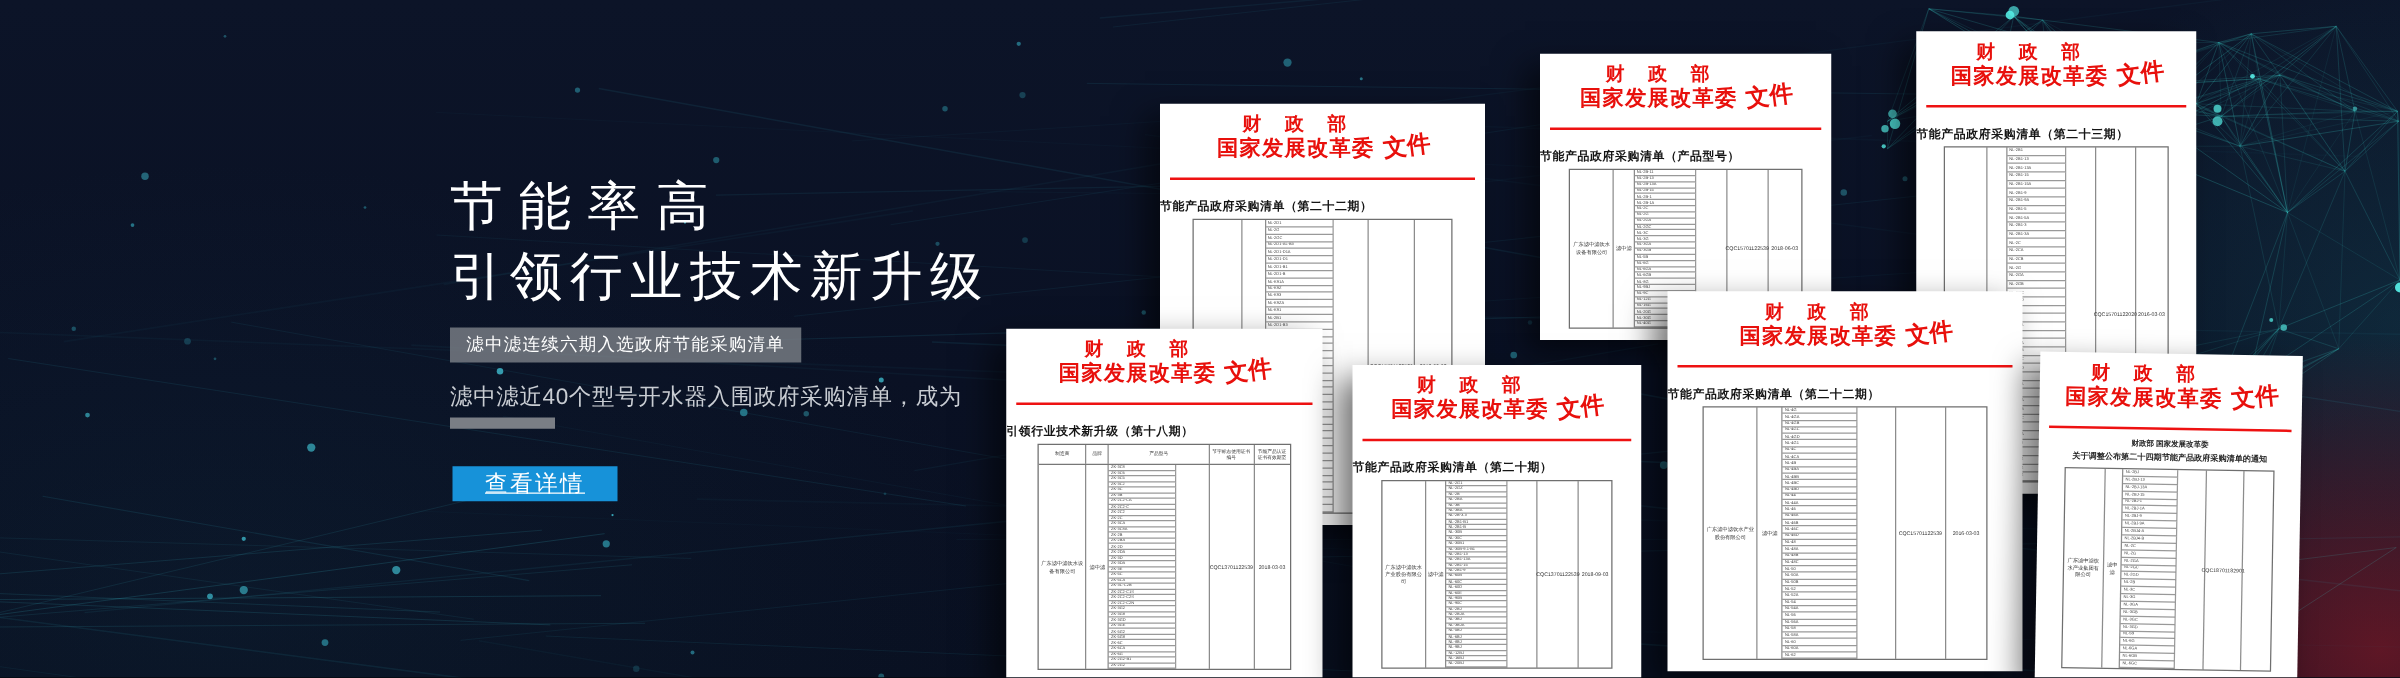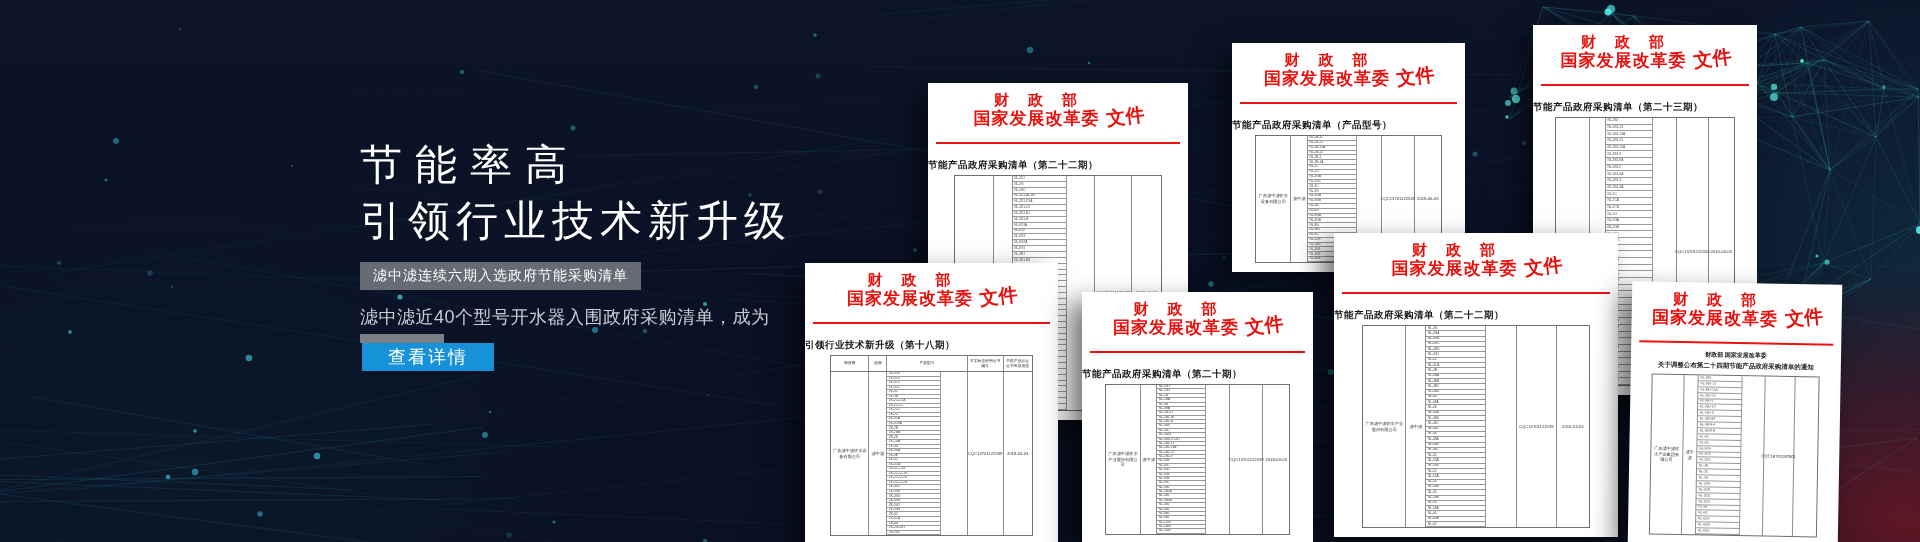--- a/index.html
+++ b/index.html
@@ -14,22 +14,22 @@
 
   
   .hero{position:absolute;left:360px;top:144px;z-index:10;width:460px;}
   .h1,.h2{color:#ffffff;font-size:42px;line-height:1;white-space:nowrap;font-weight:400;}
   .h1{letter-spacing:13px;}
   .h2{letter-spacing:6px;margin-top:14px;}
   .badge{display:inline-block;margin-top:20px;background:rgba(122,127,134,.82);color:#fff;
     font-size:14px;letter-spacing:1px;padding:5px 13px;white-space:nowrap;}
   .hero-body{margin-top:14px;font-size:18px;color:#c9cdd3;line-height:26px;letter-spacing:.5px;}
   .divider{margin-top:4px;width:84px;height:9px;background:#7a7e85;}
-  .btn{margin-left:2px;width:132px;height:28px;background:#1792d9;color:#fff;
-    font-size:18px;letter-spacing:2px;display:flex;align-items:center;justify-content:center;cursor:pointer;}
+  .btn{margin-top:30px;margin-left:2px;width:132px;height:28px;background:#1792d9;color:#fff;
+    font-size:18px;letter-spacing:2px;display:flex;align-items:center;justify-content:center;cursor:pointer;text-decoration:underline;}
 
   
   .doc{position:absolute;background:#ffffff;box-shadow:-12px 10px 24px rgba(0,0,0,.55);overflow:hidden;}
   .dhead{display:flex;justify-content:center;align-items:flex-start;padding-top:9px;}
   .dh-lines{text-align:center;color:#e8100c;font-family:"Liberation Serif",serif;font-weight:bold;}
   .dh1{font-size:15px;letter-spacing:2px;line-height:1.15;white-space:nowrap;}
   .dh2{font-size:17px;letter-spacing:1px;line-height:1.15;white-space:nowrap;}
   .dh-suffix{color:#e8100c;font-family:"Liberation Serif",serif;font-weight:bold;font-size:19px;
     margin-left:5px;transform:rotate(-7deg) translateY(12px);}
   .red-line{height:2px;background:#ee1111;margin:13px 8px 0 8px;}

